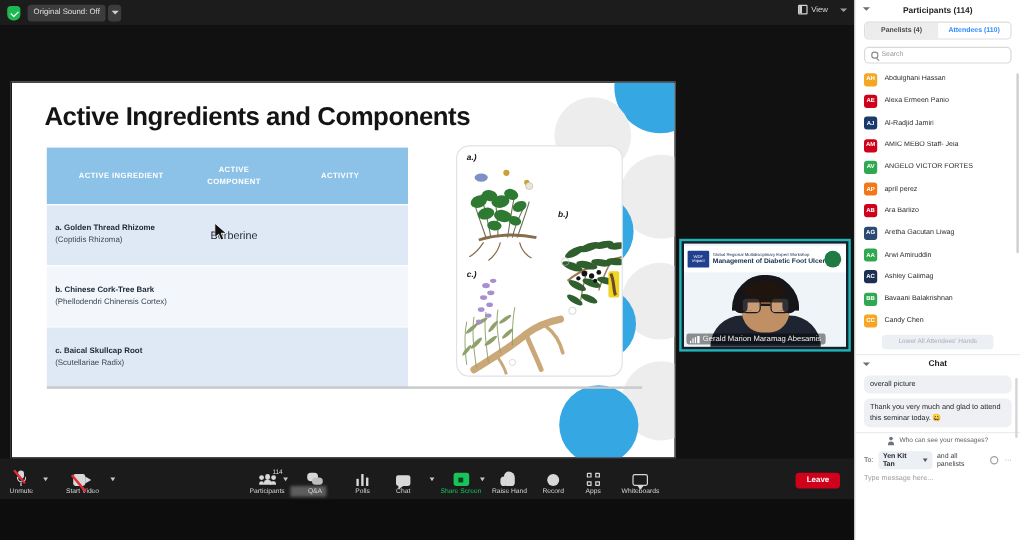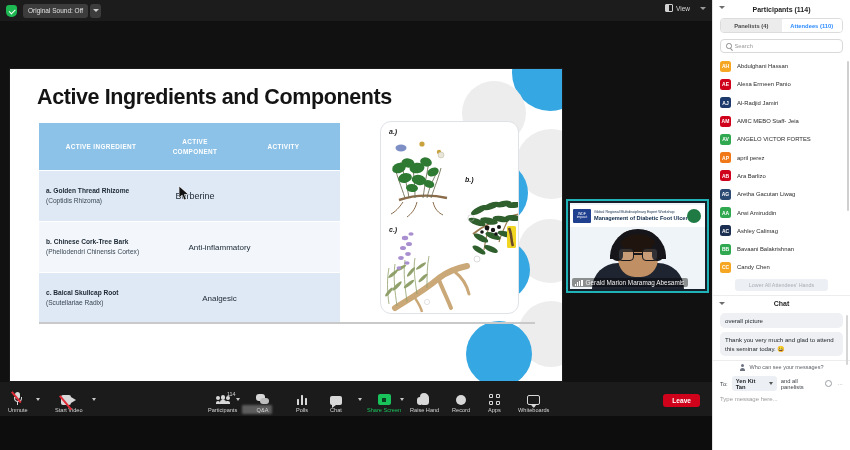--- a/index.html
+++ b/index.html
@@ -284,29 +284,27 @@
             <span style="color:#3a4755">(Coptidis  Rhizoma)</span>
           </div>
           <div class="td c2 td-ctr">Berberine</div>
         </div>
 
         <div class="tbl-row r-even">
           <div class="td c1 td-ing">
             <span style="font-weight:bold">b.  Chinese Cork-Tree Bark</span>
             <span style="color:#3a4755">(Phellodendri  Chinensis Cortex)</span>
           </div>
-          <div class="td c3 td-ctr" style="font-size:8px">Anti-inflammatory</div>
         </div>
 
         <div class="tbl-row r-odd">
           <div class="td c1 td-ing">
             <span style="font-weight:bold">c.  Baical Skullcap Root</span>
             <span style="color:#3a4755">(Scutellariae  Radix)</span>
           </div>
-          <div class="td c3 td-ctr" style="font-size:8px">Analgesic</div>
         </div>
       </div>
       <div class="tbl-rule"></div>
 
       <div class="imgcard">
         <svg class="plantsvg" style="left:0;top:0;" width="139" height="193" viewBox="0 0 139 193">
 
           <g>
             <path d="M18 78 C30 74 48 72 66 76" stroke="#8a6b4a" stroke-width="2.4" fill="none"></path>
             <path d="M22 80 C18 86 14 90 10 92" stroke="#8a6b4a" stroke-width="1" fill="none"></path>

